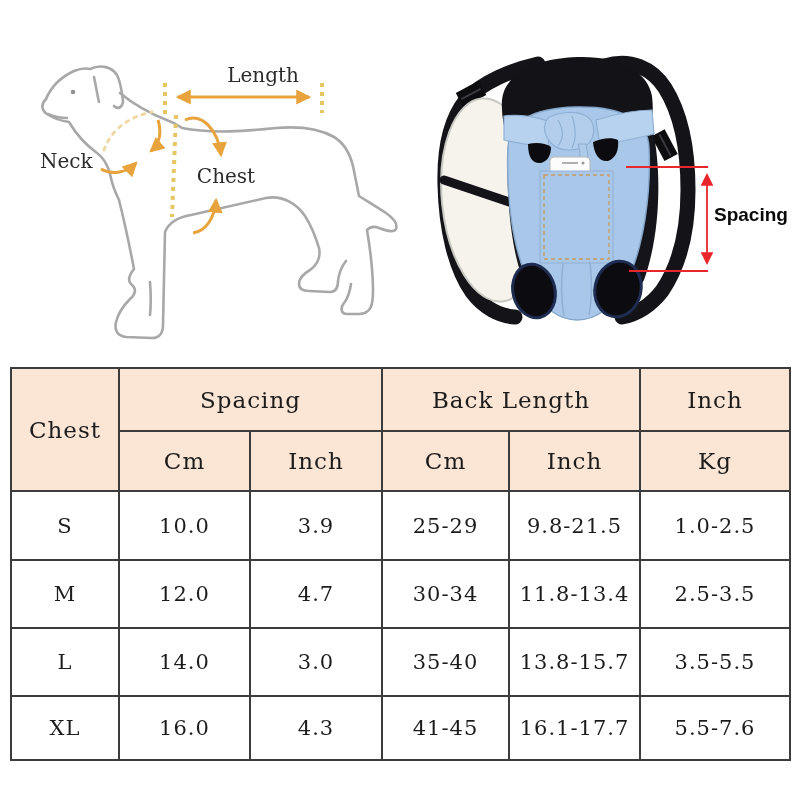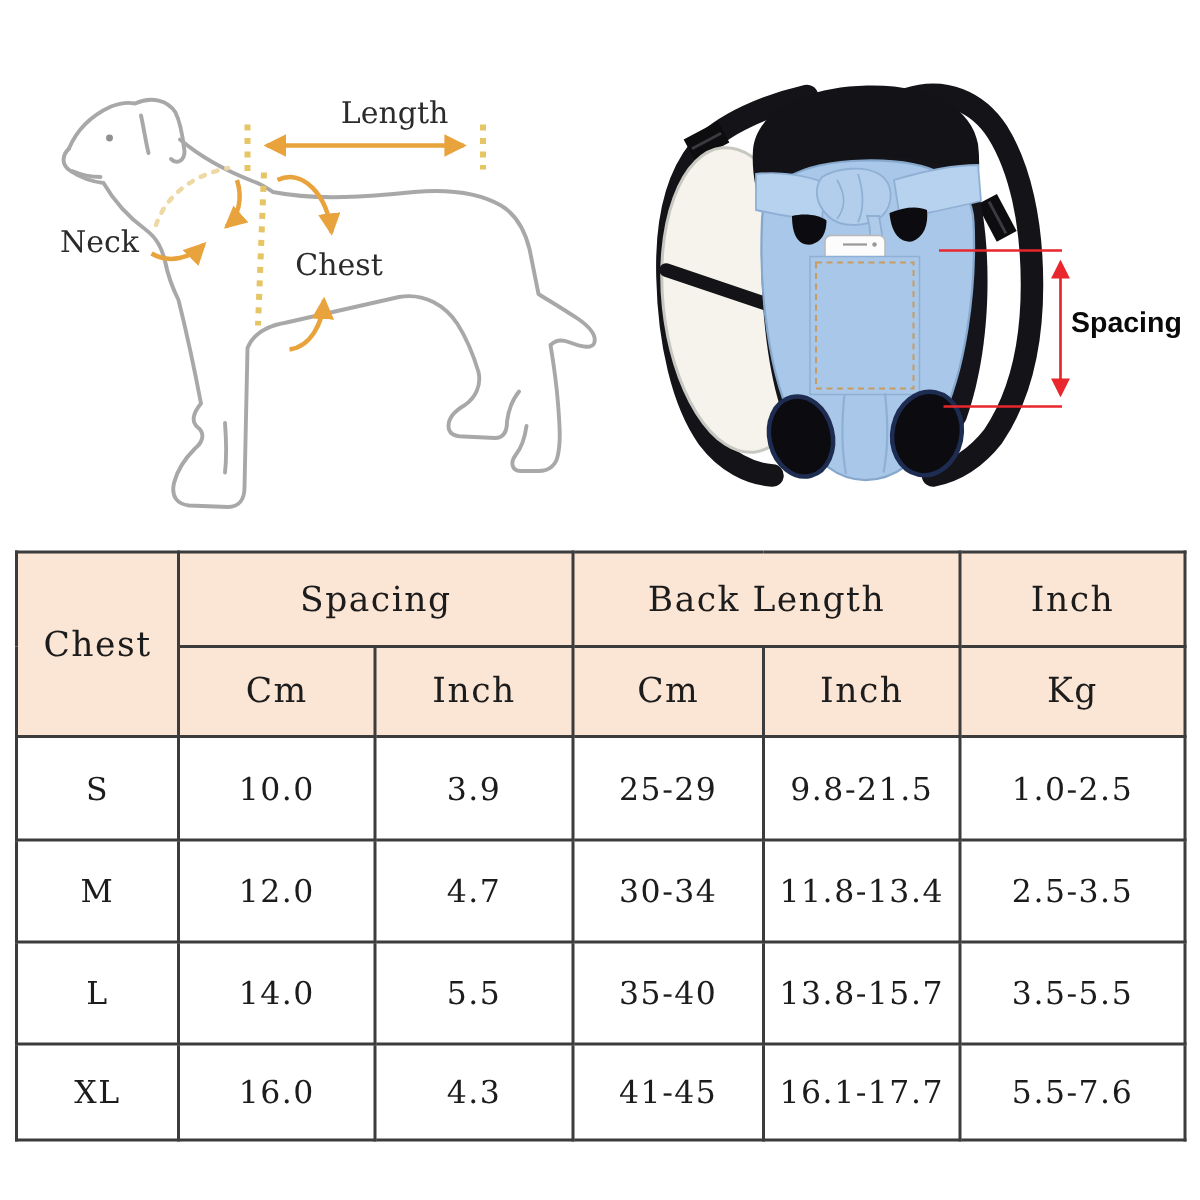--- a/index.html
+++ b/index.html
@@ -163,21 +163,21 @@
       <td>M</td>
       <td>12.0</td>
       <td>4.7</td>
       <td>30-34</td>
       <td>11.8-13.4</td>
       <td>2.5-3.5</td>
     </tr>
     <tr style="height:68px">
       <td>L</td>
       <td>14.0</td>
-      <td>5.5</td>
+      <td>3.0</td>
       <td>35-40</td>
       <td>13.8-15.7</td>
       <td>3.5-5.5</td>
     </tr>
     <tr style="height:64px">
       <td>XL</td>
       <td>16.0</td>
       <td>4.3</td>
       <td>41-45</td>
       <td>16.1-17.7</td>

